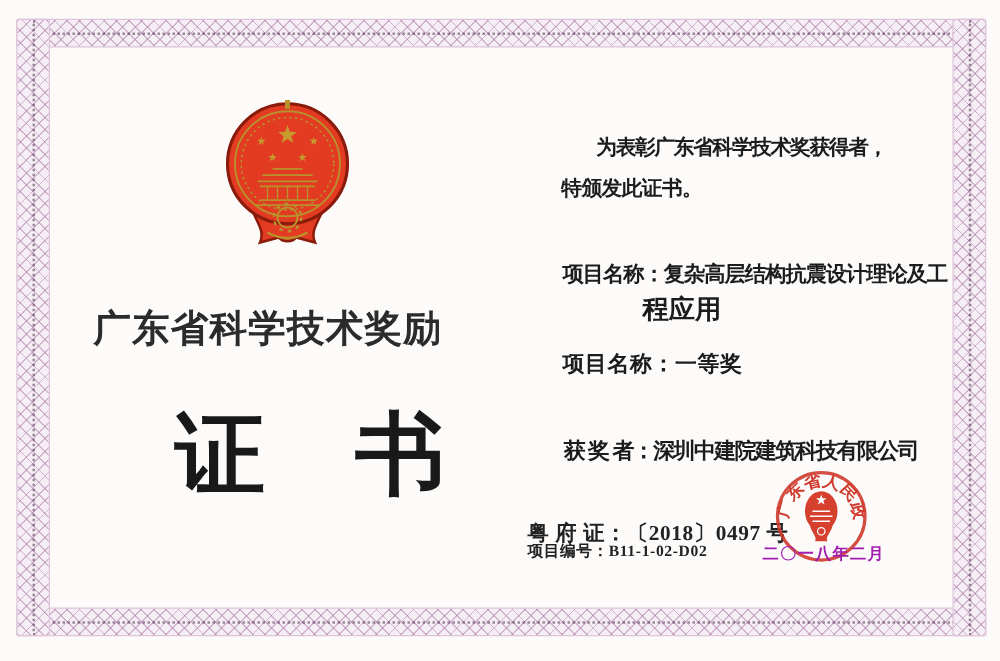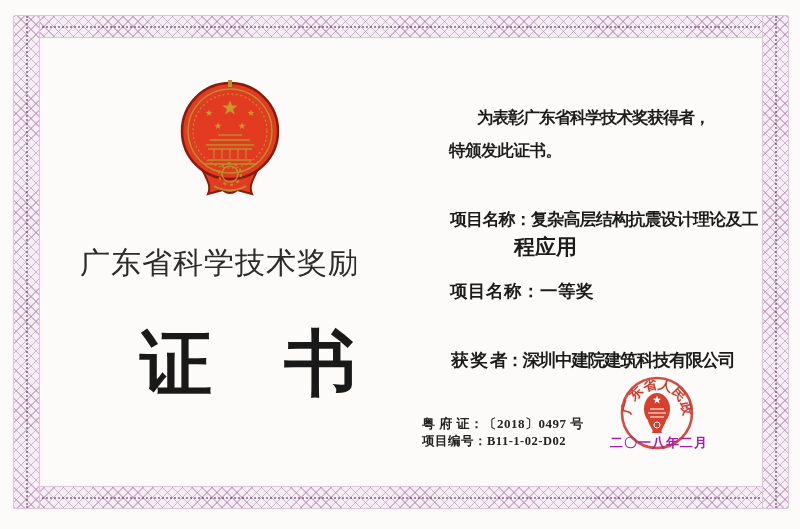--- a/index.html
+++ b/index.html
@@ -23,34 +23,34 @@
     border-left:2px dotted rgba(80,52,80,.55);}
   .lace-top{left:13px;top:15px;width:776px;height:23px;}
   .lace-bottom{left:13px;top:486px;width:776px;height:23px;}
   .lace-left{left:13px;top:15px;width:27px;height:494px;}
   .lace-right{left:762px;top:15px;width:27px;height:494px;}
 
   
   .abs{position:absolute;white-space:nowrap;}
   .serif{font-family:"Liberation Serif","DejaVu Serif",serif;font-weight:700;color:#1c1c1c;}
 
-  .award-title{left:80px;top:243px;width:300px;text-align:left;
-    font-size:30px;font-weight:400;letter-spacing:1px;color:#2b2b2b;}
+  .award-title{left:64px;top:243px;width:300px;text-align:center;
+    font-size:30px;font-weight:700;letter-spacing:1px;color:#2b2b2b;}
   .cert-word{left:140px;top:316px;width:180px;text-align:center;
     font-size:72px;font-weight:800;color:#191919;}
 
   .intro-line1{left:477px;top:107px;font-size:16.5px;letter-spacing:-1px;z-index:2;}
   .intro-line2{left:449px;top:140px;font-size:16.5px;letter-spacing:-0.4px;z-index:2;}
 
   .project-line1{left:450px;top:208px;font-size:17px;letter-spacing:-0.8px;z-index:2;}
   .project-line2{left:502px;top:233px;font-size:21px;letter-spacing:0;z-index:2;margin-left:12px;}
   .grade-line{left:450px;top:279px;font-size:17.5px;letter-spacing:0.5px;z-index:2;}
   .winner-line{left:451px;top:348px;font-size:17.5px;letter-spacing:-1.2px;z-index:2;}
 
-  .license-line{left:422px;top:415px;font-size:13px;letter-spacing:0.5px;color:#222;}
+  .license-line{left:422px;top:415px;font-size:17px;letter-spacing:0.5px;color:#222;}
   .projectno-line{left:422px;top:433px;font-size:12.5px;letter-spacing:0.5px;color:#222;}
 
   .seal-date{left:610px;top:434px;font-size:13px;letter-spacing:1px;color:#a21caf;z-index:3;}
 
   .emblem-wrap{position:absolute;left:177px;top:79px;width:106px;height:120px;}
   .watermark-wrap{position:absolute;left:538px;top:58px;width:170px;height:130px;z-index:1;opacity:.9;}
   .seal-wrap{position:absolute;left:607px;top:365px;width:100px;height:96px;z-index:2;}
 </style>
 </head>
 <body>

